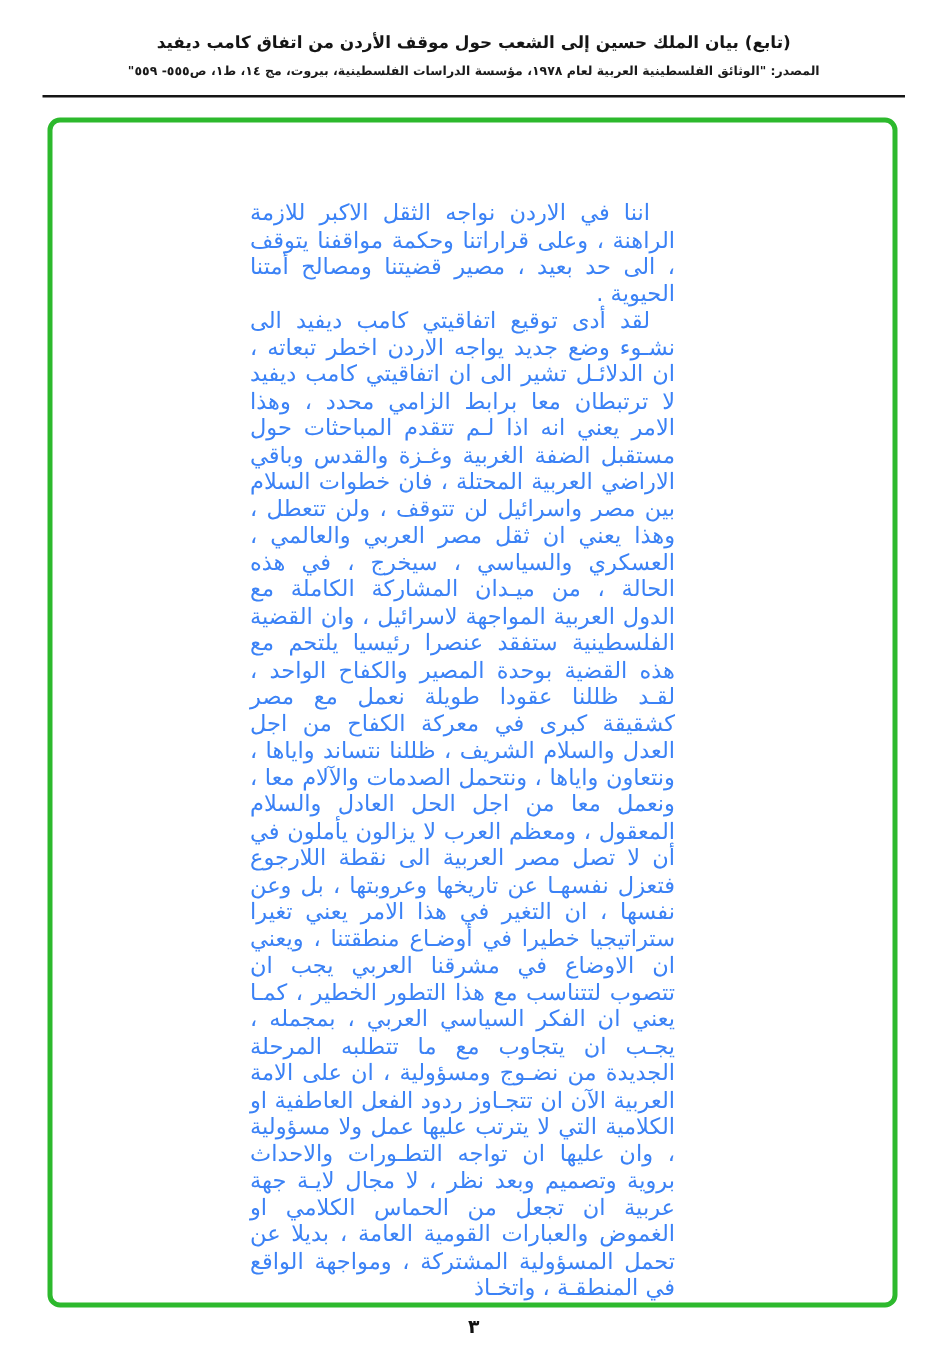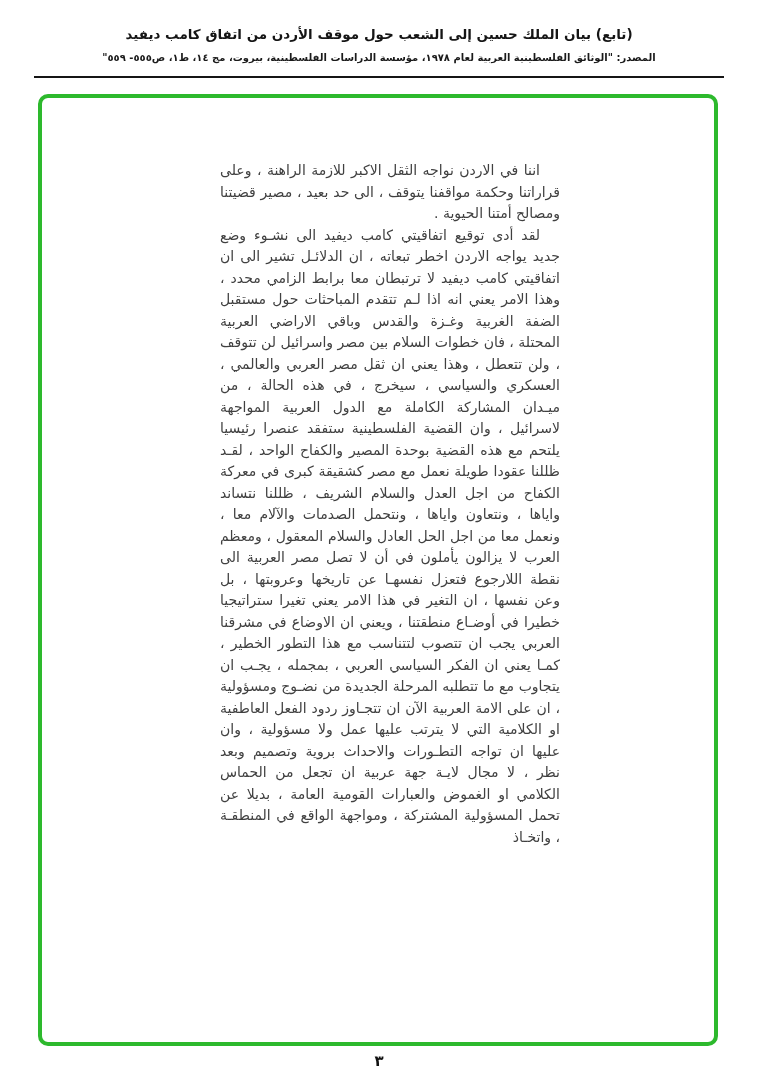--- a/index.html
+++ b/index.html
@@ -51,27 +51,27 @@
     left: 38px;
     width: 680px;
     height: 952px;
     border: 4px solid #2db92d;
     border-radius: 10px;
     background: transparent;
   }
   .body-text {
     position: absolute;
     top: 62px;
-    right: 154px;
+    right: 174px;
     width: 340px;
     direction: rtl;
     text-align: justify;
-    font-size: 14px;
+    font-size: 18px;
     line-height: 21.5px;
-    color: #404040;
+    color: #3b82f6;
     font-weight: 500;
   }
   .body-text p {
     text-indent: 20px;
     margin: 0;
   }
   .page-number {
     position: absolute;
     top: 1052px;
     left: 0;

